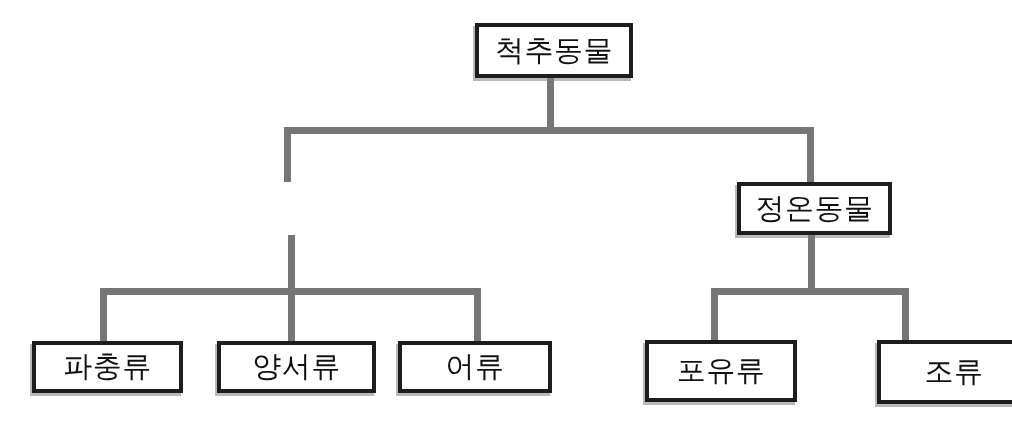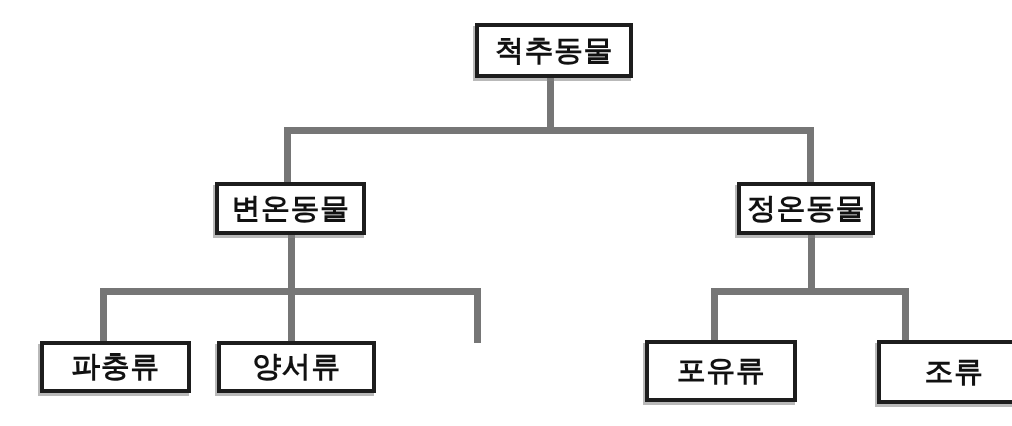--- a/index.html
+++ b/index.html
@@ -26,21 +26,21 @@
     box-sizing: border-box;
     background: #ffffff;
     border: 4px solid #1d1d1d;
     box-shadow: -2px 3px 0 rgba(128,128,128,0.55);
     display: flex;
     align-items: center;
     justify-content: center;
   }
   .node span {
     font-size: 29px;
-    font-weight: 700;
+    font-weight: 400;
     color: #111111;
     letter-spacing: 0.5px;
     white-space: nowrap;
   }
 </style>
 </head>
 <body>
 
 <div class="canvas">
 
@@ -56,36 +56,36 @@
 
   <div class="line v" style="left:808px; top:235px; height:60px"></div>
   <div class="line h" style="left:711px; top:288px; width:198px"></div>
   <div class="line v" style="left:711px; top:288px; height:55px"></div>
   <div class="line v" style="left:902px; top:288px; height:55px"></div>
 
   <div class="node" style="left:475px; top:23px;  width:158px; height:55px">
     <span>척추동물</span>
   </div>
 
-  <div class="node" style="left:215px; top:182px; width:151px; height:53px">
-    <span>변온동물</span>
-  </div>
 
-  <div class="node" style="left:737px; top:182px; width:138px; height:53px">
+  <div class="node" style="left:737px; top:182px; width:155px; height:53px">
     <span>정온동물</span>
   </div>
 
-  <div class="node" style="left:40px;  top:341px; width:151px; height:52px">
+  <div class="node" style="left:32px;  top:341px; width:151px; height:52px">
     <span>파충류</span>
   </div>
 
   <div class="node" style="left:217px; top:341px; width:159px; height:52px">
     <span>양서류</span>
   </div>
 
+  <div class="node" style="left:398px; top:341px; width:154px; height:52px">
+    <span>어류</span>
+  </div>
 
   <div class="node" style="left:645px; top:340px; width:152px; height:62px">
     <span>포유류</span>
   </div>
 
   <div class="node" style="left:877px; top:340px; width:154px; height:64px">
     <span>조류</span>
   </div>
 
 </div>

